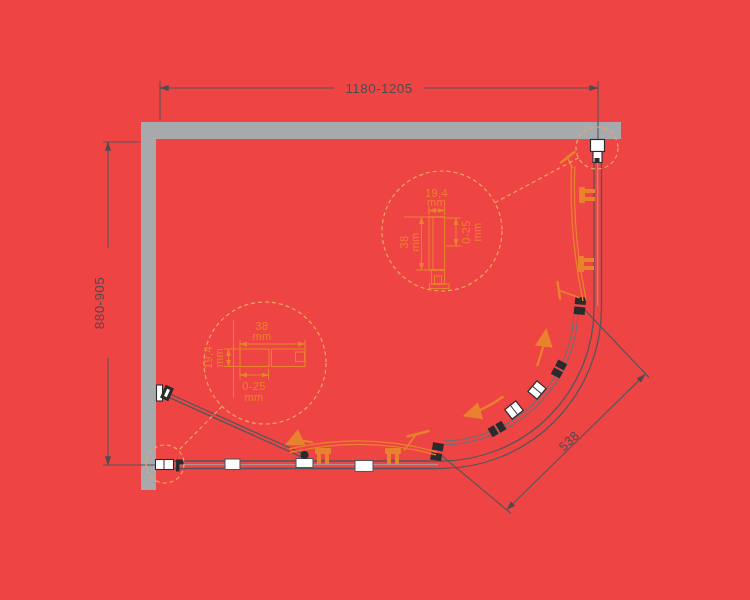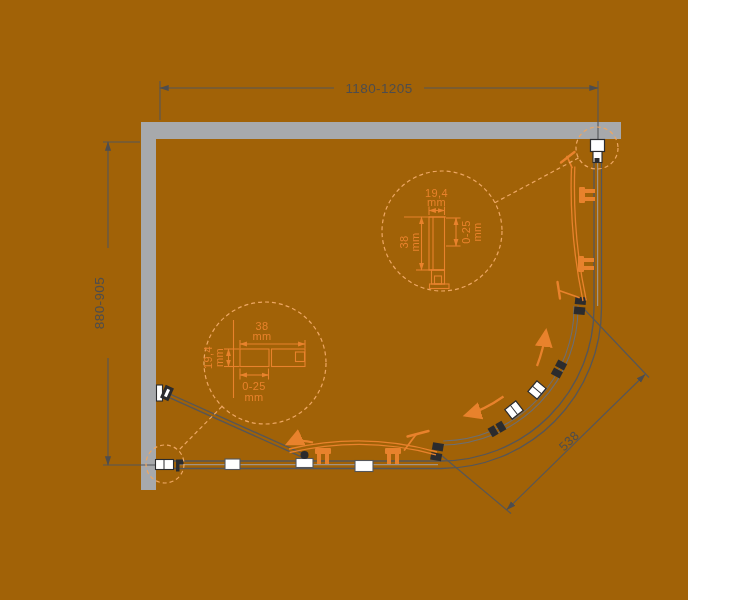--- a/index.html
+++ b/index.html
@@ -1,16 +1,16 @@
 <!DOCTYPE html>
 <html><head>
 <meta charset="utf-8">
 <style>
   html,body{margin:0;padding:0;background:#ffffff;}
-  .stage{position:relative;width:688px;height:600px;background:#a16207;overflow:hidden;
+  .stage{position:relative;width:750px;height:600px;background:#ef4444;overflow:hidden;
          font-family:"Liberation Sans", sans-serif;}
   svg text{font-family:"Liberation Sans", sans-serif;fill:#4d4d4f;letter-spacing:0.4px;}
   text.dim{font-size:13.5px;}
   text.dim-sm{font-size:12.5px;}
   text.detail{font-size:11px;fill:#e8822c;}
 </style>
 </head>
 <body>
 
 <div class="stage">

